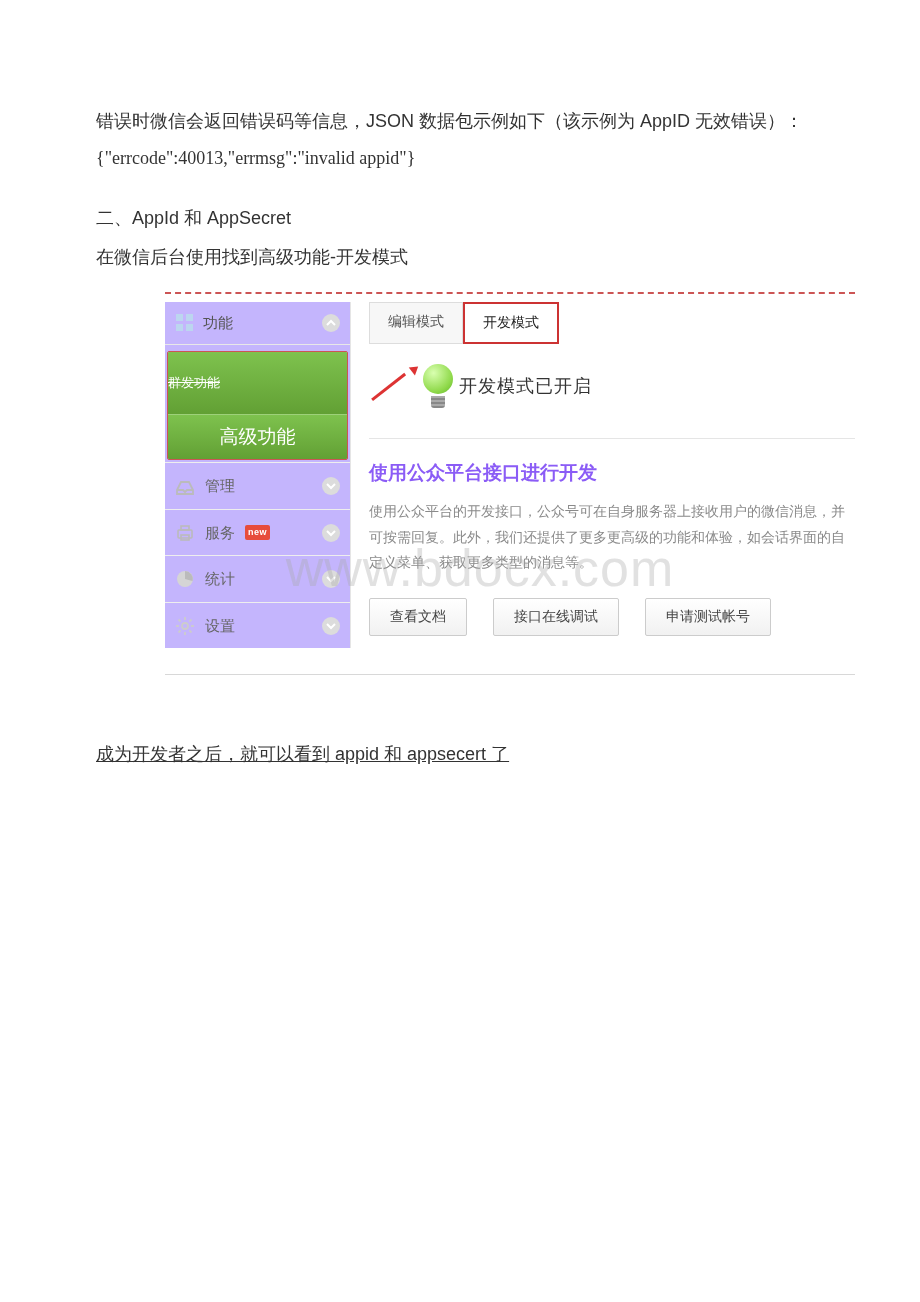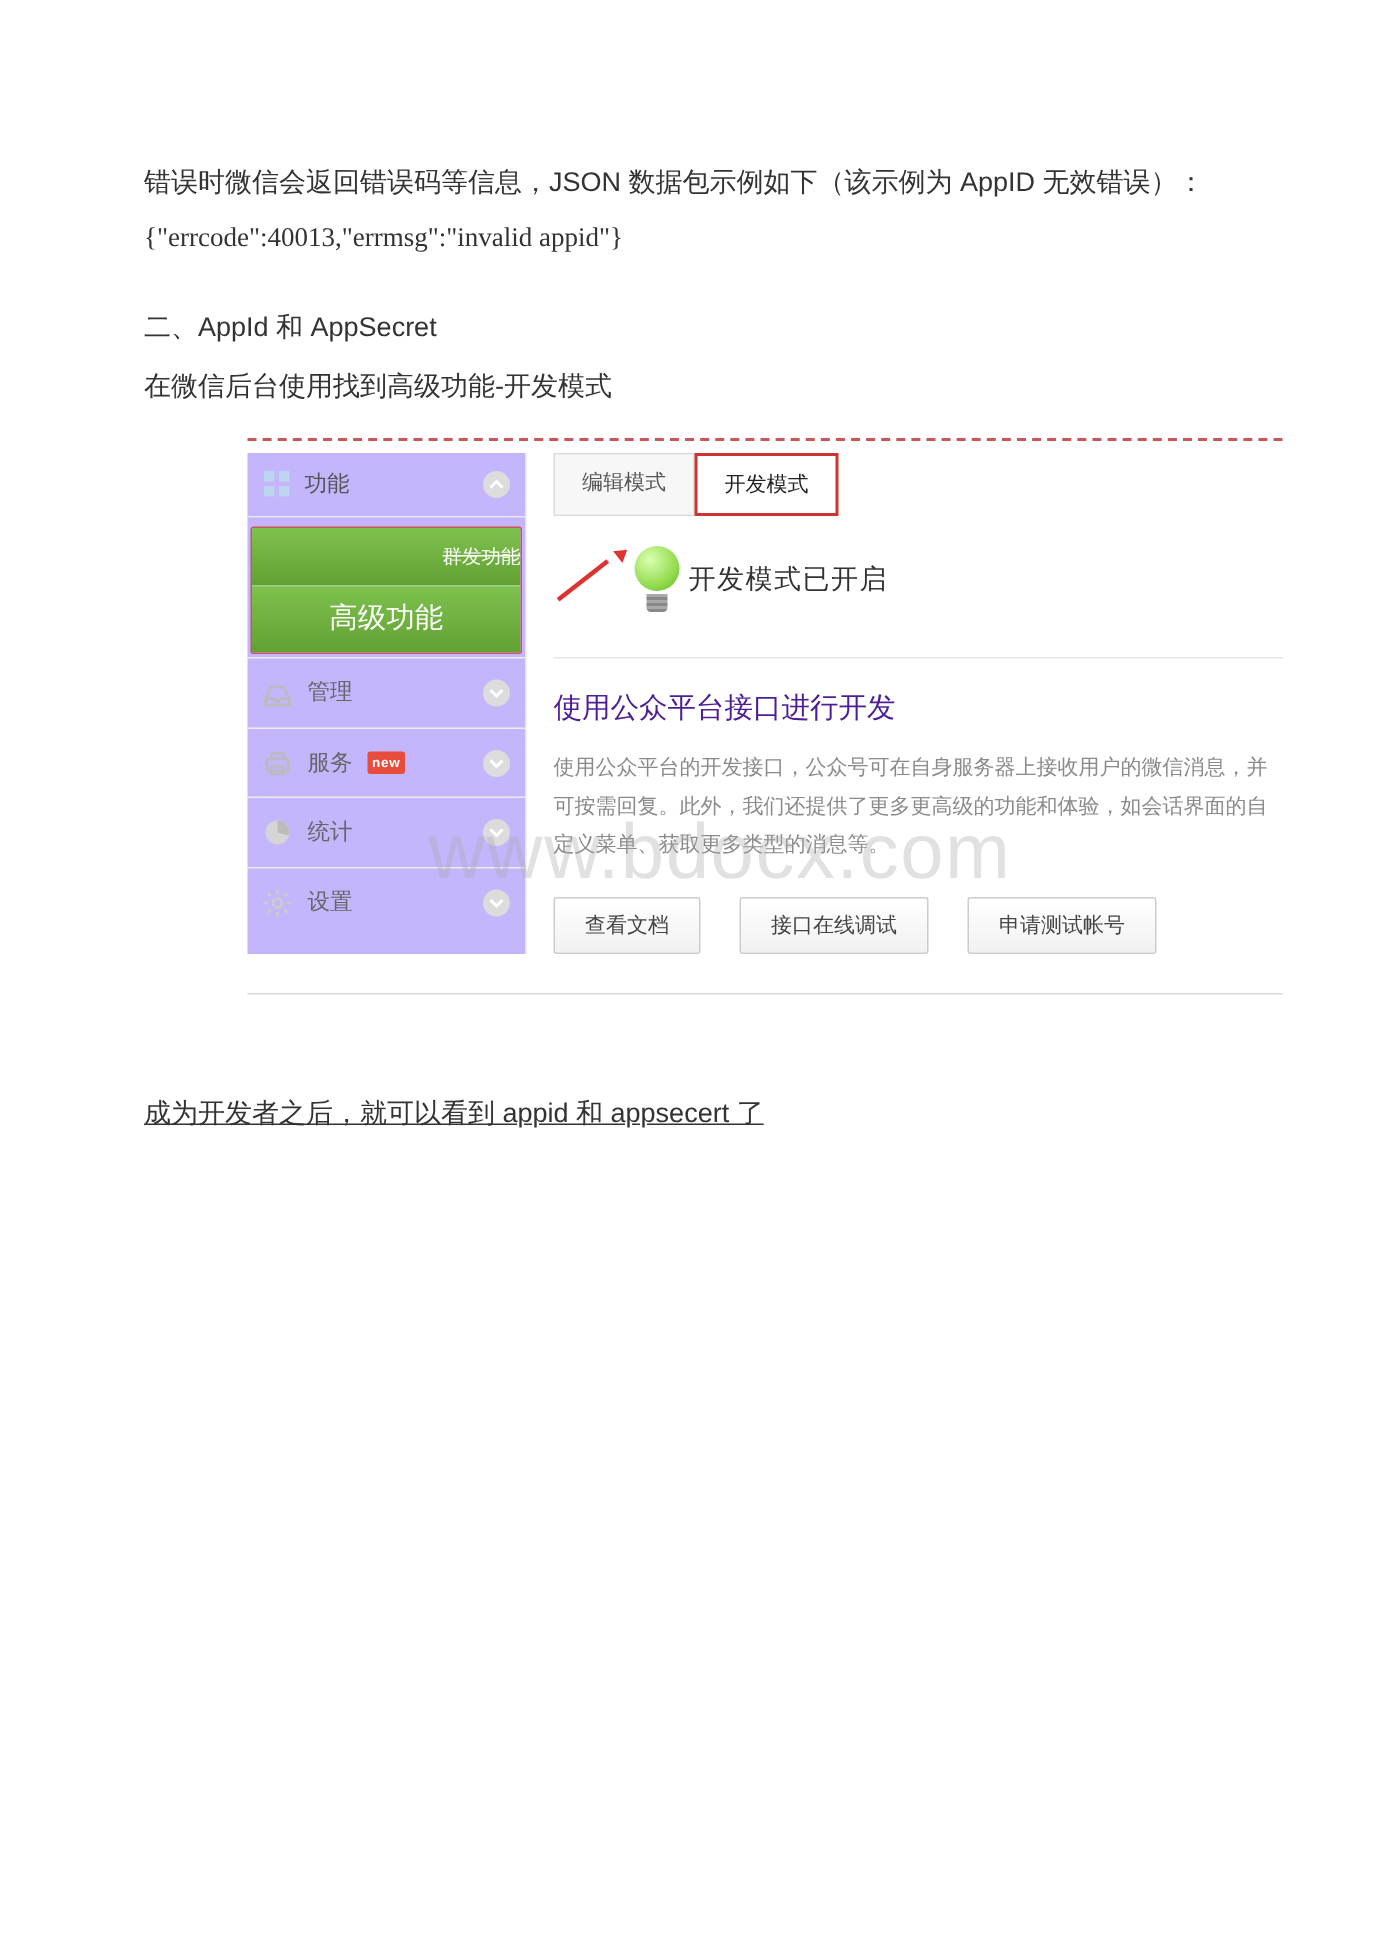--- a/index.html
+++ b/index.html
@@ -48,22 +48,22 @@
       border: 1px solid #c55;
       border-radius: 2px;
       overflow: hidden;
       margin: 6px 2px 2px 2px;
     }
     .sub-top {
       background: #6db33f;
       background: linear-gradient(#7ec24e,#62a034);
       color: #fff;
       font-size: 13px;
-      text-align: right;
-      padding: 8px 0;
+      text-align: left;
+      padding: 20px 0;
       border-bottom: 1px solid rgba(255,255,255,0.25);
       text-decoration: line-through;
     }
     .sub-bot {
       background: linear-gradient(#7ec24e,#62a034);
       color: #fff;
       font-size: 19px;
       text-align: center;
       padding: 6px 0;
     }
@@ -123,21 +123,21 @@
       position:absolute; top:0; left:2px;
     }
     .bulb .base {
       width: 14px; height: 12px;
       background: repeating-linear-gradient(#aaa,#aaa 2px,#888 2px,#888 4px);
       border-radius: 0 0 3px 3px;
       position:absolute; bottom:0; left:10px;
     }
     .status-text { font-size: 18px; color:#333; letter-spacing: 1px; }
     .hr { height:1px; background:#e5e5e5; margin: 8px 0 18px 0; }
-    .dev-title { font-size: 19px; font-weight: 400; color:#4c1d95; margin-bottom: 10px; }
+    .dev-title { font-size: 19px; font-weight: 700; color:#8b5cf6; margin-bottom: 10px; }
     .dev-desc { font-size: 14px; color: #8a8a8a; line-height: 1.8; margin-bottom: 23px; }
     .btn-row { display:flex; gap: 26px; }
     .btn {
       padding: 6px 20px;
       border: 1px solid #ccc;
       background: linear-gradient(#fff,#f1f1f1);
       font-size: 14px;
       color:#444;
       border-radius: 2px;
       cursor: pointer;

